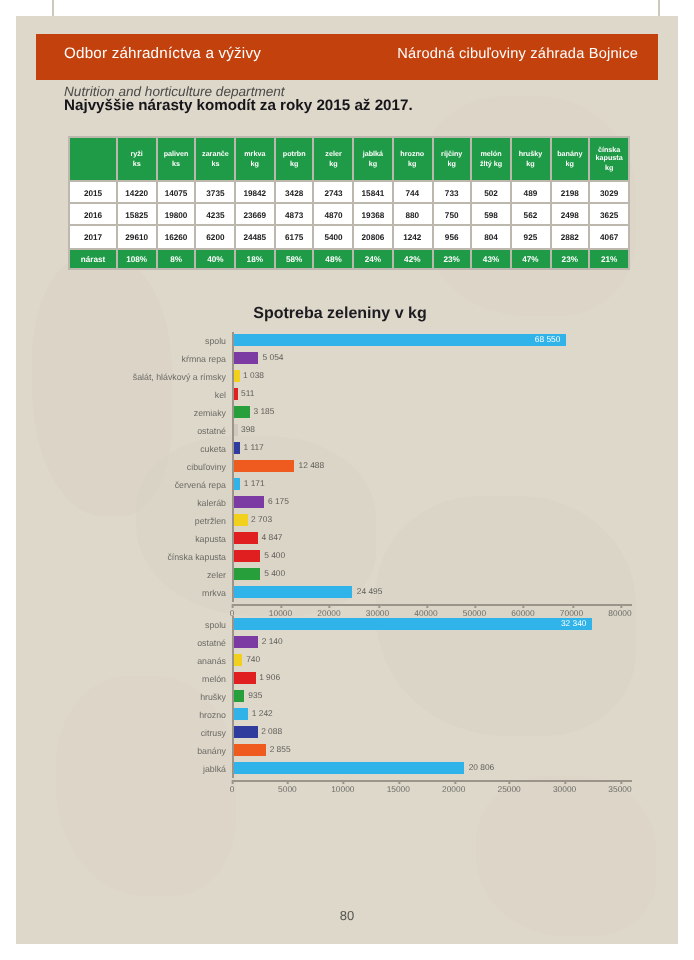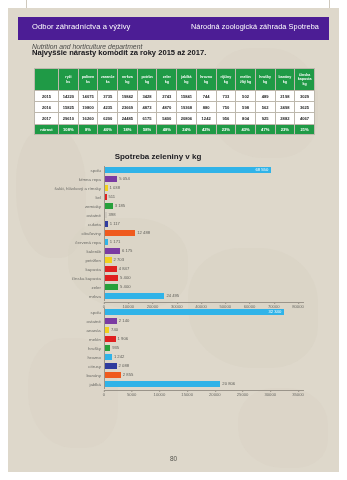--- a/index.html
+++ b/index.html
@@ -35,21 +35,21 @@
     position: absolute;
     background: #d4cdbe;
     border-radius: 40% 45% 35% 50%;
   }
 
   
   .green-band {
     position: absolute;
     left: 18px; top: 17px;
     width: 311px; height: 23px;
-    background: #4c1d95;
+    background: #c2410c;
   }
   .band-left {
     position: absolute; left: 14px; top: 5px;
     font-size: 7.6px; color: #ffffff; letter-spacing: .1px;
   }
   .band-right {
     position: absolute; right: 10px; top: 5px;
     font-size: 7.3px; color: #ffffff; letter-spacing: .1px;
   }
   .subtitle-en {
@@ -97,21 +97,21 @@
   table.commod tfoot td {
     background: #1f9a46;
     color: #ffffff;
     font-size: 4.1px;
     font-weight: bold;
     padding: 2.4px 0;
   }
   col.c0 { width: 24px; }
 
   
-  .chart-block { position: absolute; left: 12px; width: 292px; }
+  .chart-block { position: absolute; left: 24px; width: 292px; }
   #chart-veg  { top: 152px; height: 148px; }
   #chart-fruit{ top: 308px; height: 142px; }
 
   .chart-title {
     text-align: center;
     font-size: 8px;
     font-weight: bold;
     color: #1b1b20;
     margin-bottom: 5px;
   }
@@ -204,21 +204,21 @@
       <div class="wm-shape" style="left:60px; top:210px; width:120px; height:90px;  opacity:.5;"></div>
       <div class="wm-shape" style="left:180px;top:240px; width:130px; height:120px; opacity:.5;"></div>
       <div class="wm-shape" style="left:200px;top:40px;  width:110px; height:110px; opacity:.45;"></div>
       <div class="wm-shape" style="left:20px; top:330px; width:90px;  height:110px; opacity:.45;"></div>
       <div class="wm-shape" style="left:230px;top:380px; width:90px;  height:80px;  opacity:.45;"></div>
     </div>
   </div>
 
   <div class="green-band">
     <span class="band-left">Odbor záhradníctva a výživy</span>
-    <span class="band-right">Národná zoologická záhrada Spotreba</span>
+    <span class="band-right">Národná cibuľoviny záhrada Bojnice</span>
   </div>
   <div class="subtitle-en">Nutrition and horticulture department</div>
   <div class="section-title">Najvyššie nárasty komodít za roky 2015 až 2017.</div>
 
   <div class="tbl-wrap">
     <table class="commod">
       <colgroup id="tbl-cols">
           <col class="c0">
           <col style="width: 19.6923px;">
           <col style="width: 19.6923px;">

